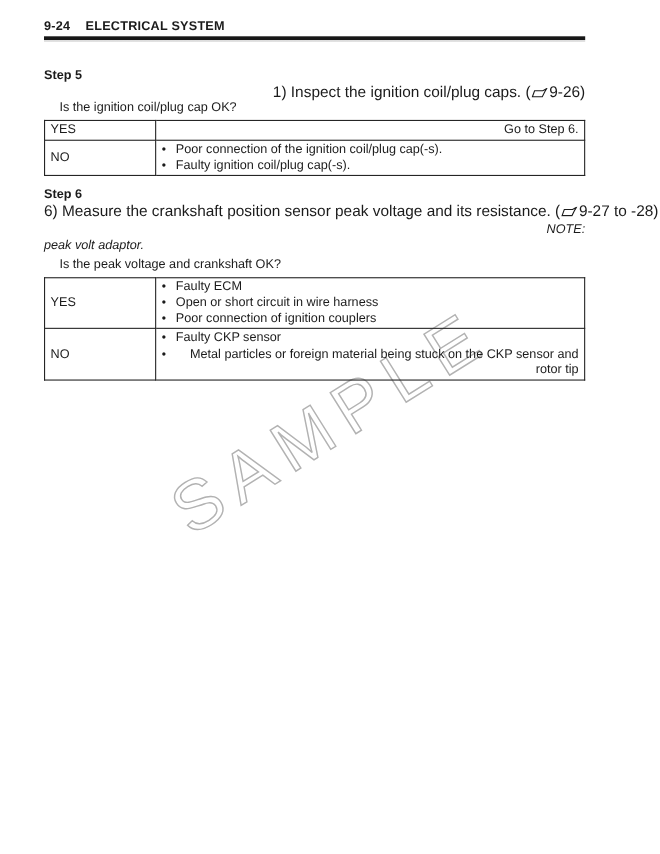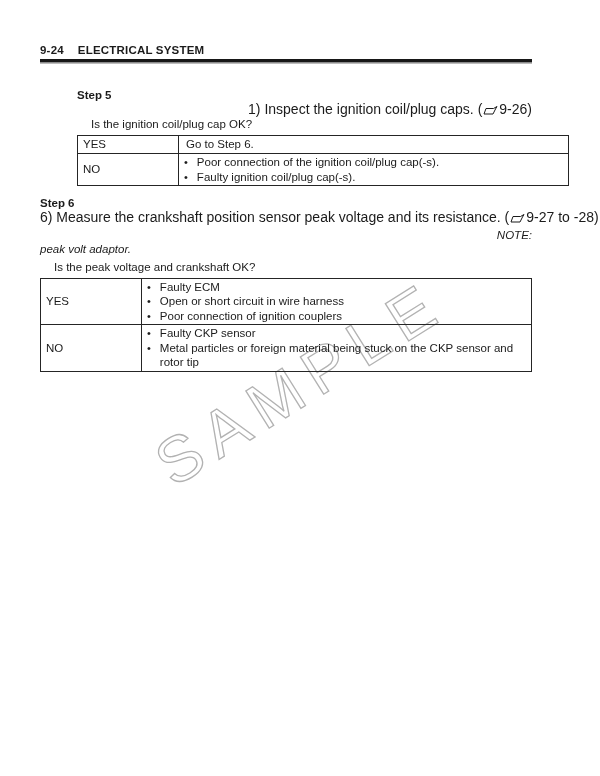--- a/index.html
+++ b/index.html
@@ -32,57 +32,57 @@
     font-weight: 400;
     letter-spacing: 11px;
     fill: none;
     stroke: #b2b2b2;
     stroke-width: 1.3px;
   }
 
   .content {
     position: relative;
     z-index: 1;
-    padding: 44px 68px 0 40px;
+    padding: 18px 68px 0 40px;
     width: 600px;
   }
 
   
   .hdr { display: flex; gap: 14px; align-items: baseline; }
   .hdr span { font-size: 11.5px; font-weight: bold; letter-spacing: 0.2px; }
   .hdr-rule {
     margin-top: 3px;
     height: 5px;
     background: linear-gradient(to bottom, #171717 0%, #171717 68%, #ffffff 72%, #9a9a9a 85%, #ffffff 100%);
   }
 
   .step-title { font-size: 11.5px; font-weight: bold; line-height: 14px; }
   .instr { font-size: 14px; line-height: 14px; white-space: nowrap; text-align: right; }
   .question { font-size: 11.5px; line-height: 14px; margin-left: 14px; margin-top: 1px; }
 
   .ref-icon { display: inline-block; vertical-align: -1px; margin: 0 1px; }
 
-  .step5 { margin-top: 24px; margin-left: 37px; }
+  .step5 { margin-top: 24px; }
   .step6 { margin-top: 10px; }
 
   table.decision {
     margin-top: 4px;
     width: 492px;
     border-collapse: collapse;
     font-size: 11.5px;
     table-layout: fixed;
   }
   table.decision td {
     border: 1.4px solid #252525;
     vertical-align: middle;
     padding: 1px 5px;
     line-height: 14.5px;
   }
   td.label-cell { width: 101px; }
-  td.result-cell { padding: 2px 6px 2px 4px; }
+  td.result-cell { padding: 2px 6px 2px 4px; text-align: right; }
   .plain-line { padding-left: 2px; line-height: 15px; }
   .bullet-line { display: flex; gap: 9px; line-height: 14.5px; }
   .bullet { flex: 0 0 auto; font-size: 11px; line-height: 14.5px; }
 
   .note-label { font-style: italic; font-size: 11.5px; margin-top: 4px; line-height: 14px; text-align: right; }
   .note-text { font-style: italic; font-size: 11.5px; width: 492px; line-height: 14.5px; }
   .note-line1 { text-align: justify; text-align-last: justify; }
   .q-step6 { margin-top: 3px; }
 </style>
 </head>

